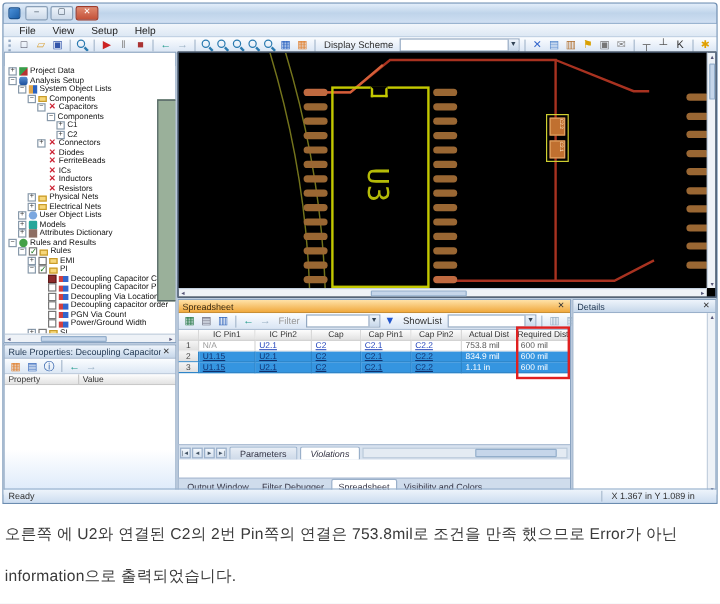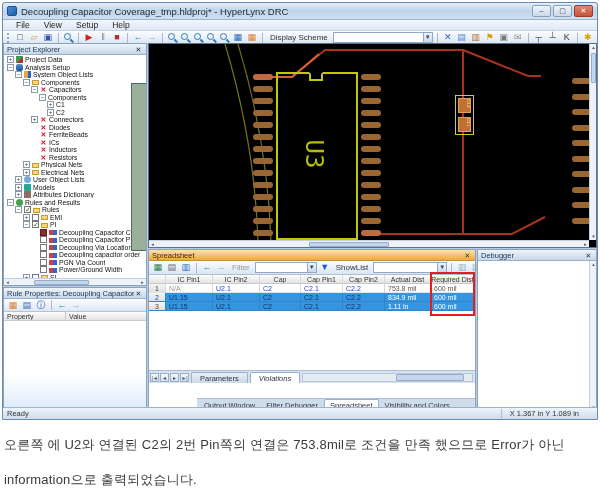--- a/index.html
+++ b/index.html
@@ -120,21 +120,21 @@
   .ss-row.sel a.cell-link { color:#10306e; }
   .red-annot { position:absolute; border:2px solid #e02020; pointer-events:none; }
   .tabstrip { position:absolute; left:0; right:0; height:13px; background:#d7e2ef; border-top:1px solid #aebfd4;
     display:flex; align-items:flex-end; }
   .tabnav { width:9px; height:9px; background:linear-gradient(#f4f8fc,#d4e0ee); border:1px solid #9ab0ca;
     font-size:5px; line-height:8px; text-align:center; color:#456; margin:0 0 1px 1px; flex:none; }
   .tab { height:11px; font-size:7.5px; padding:1px 8px 0; border:1px solid #9ab0ca; border-bottom:none;
     background:linear-gradient(#e8eef6,#cdd9e8); color:#334; border-radius:2px 2px 0 0; margin-left:2px; }
   .tab.active { background:#fff; font-weight:normal; font-style:italic; }
   .bottom-tabs { position:absolute; left:0; right:0; bottom:0; height:13px; background:#cfdcec;
-    border-top:1px solid #aebfd4; display:flex; align-items:center; padding-left:2px; gap:1px;margin-left:48px; }
+    border-top:1px solid #aebfd4; display:flex; align-items:center; padding-left:2px; gap:1px; }
   .btab { font-size:7.5px; color:#334; padding:1px 5px; }
   .btab.active { background:#fff; border:1px solid #9ab0ca; border-radius:2px; }
 
   
   .statusbar { position:absolute; left:0; bottom:0; width:100%; height:12px;
     background:linear-gradient(#eef4fb,#cdddf0); border-top:1px solid #9ab4d0;
     display:flex; align-items:center; font-size:7.5px; color:#333; padding:0 4px; }
   .sb-left { flex:1; }
   .sb-coords { border-left:1px solid #aabccf; padding:0 14px 0 8px; }
 
@@ -143,21 +143,20 @@
   .caption .cl { display:block; margin-bottom:17px; letter-spacing:0.2px; }
 </style>
 </head>
 <body>
 
 <div class="stage">
   <div class="win">
 
     <div class="titlebar">
       <span class="app-icon"></span>
-      <span class="title-text">Decoupling Capacitor Coverage_tmp.hldproj* - HyperLynx DRC</span>
       <span class="winbtns">
         <span class="wbtn">–</span>
         <span class="wbtn">▢</span>
         <span class="wbtn close">✕</span>
       </span>
     </div>
 
     <div class="menubar" id="menubar">
         <span class="menu-item">File</span>
         <span class="menu-item">View</span>
@@ -202,24 +201,20 @@
         <span class="tb-sep"></span>
         <span class="ico" style="color: rgb(85, 85, 85);">┬</span>
         <span class="ico" style="color: rgb(85, 85, 85);">┴</span>
         <span class="ico" style="color: rgb(51, 51, 51);">K</span>
         <span class="tb-sep"></span>
         <span class="ico" style="color: rgb(224, 160, 0);">✱</span>
         <span class="ico" style="color: rgb(204, 51, 51);">▦</span>
       </div>
 
     <div class="panel" style="left:0;top:40px;width:144px;height:243px;">
-      <div class="panel-header">
-        <span class="ph-title">Project Explorer</span>
-        <span class="ph-x">✕</span>
-      </div>
       <div class="tree" id="tree">
           <div class="tree-row" style="padding-left: 3px;">
             <span class="exp">+</span>
             <span class="tico board"></span>
             <span class="tree-label">Project Data</span>
           </div>
           <div class="tree-row" style="padding-left: 3px;">
             <span class="exp">−</span>
             <span class="tico setup"></span>
             <span class="tree-label">Analysis Setup</span>
@@ -561,21 +556,21 @@
       <div class="bottom-tabs" id="btabs">
           <span class="btab">Output Window</span>
           <span class="btab">Filter Debugger</span>
           <span class="btab active">Spreadsheet</span>
           <span class="btab">Visibility and Colors</span>
         </div>
     </div>
 
     <div class="panel" style="left:474px;top:246px;width:120px;height:163px;">
       <div class="panel-header">
-        <span class="ph-title">Debugger</span>
+        <span class="ph-title">Details</span>
         <span class="ph-x">✕</span>
       </div>
       <div style="position:absolute;left:0;top:11px;right:7px;bottom:0;background:#fff;"></div>
       <div class="sb-v" style="right:0;top:11px;width:7px;bottom:0;">
         <span class="sb-btn" style="top:0;left:0;">▲</span>
         <span class="sb-btn" style="bottom:0;left:0;">▼</span>
       </div>
     </div>
 
     <div class="statusbar">

